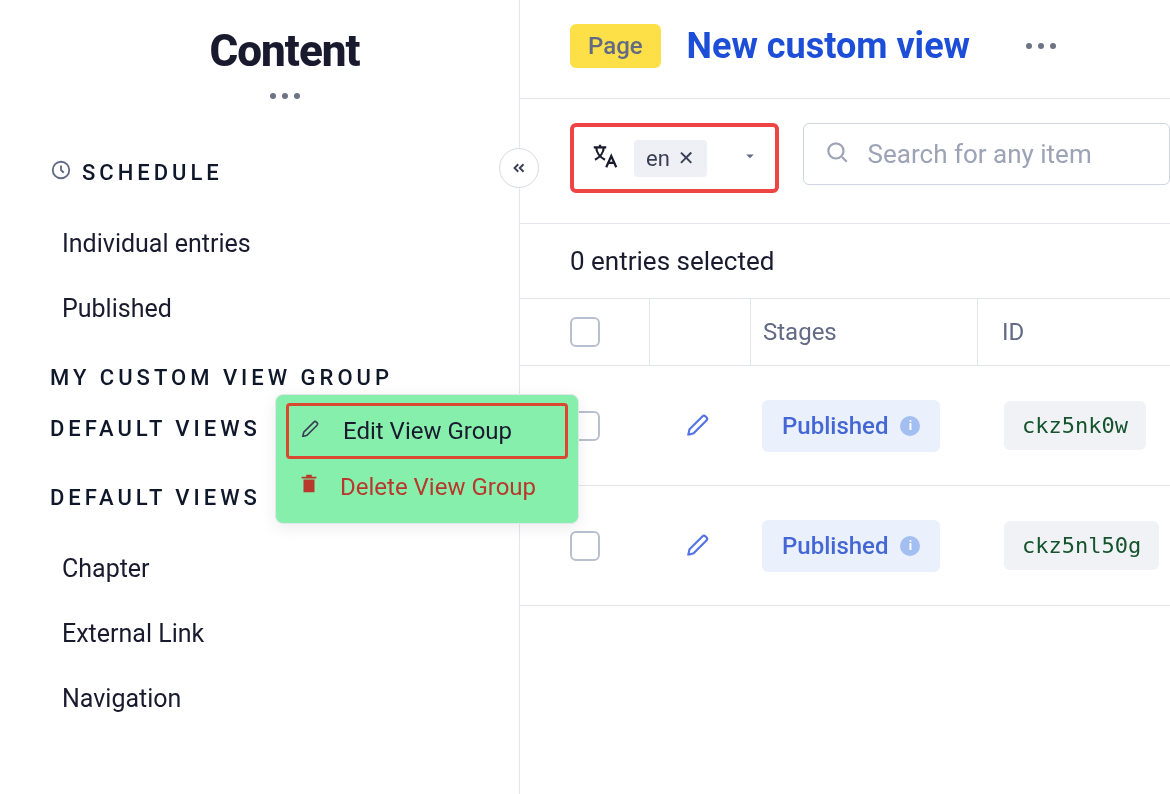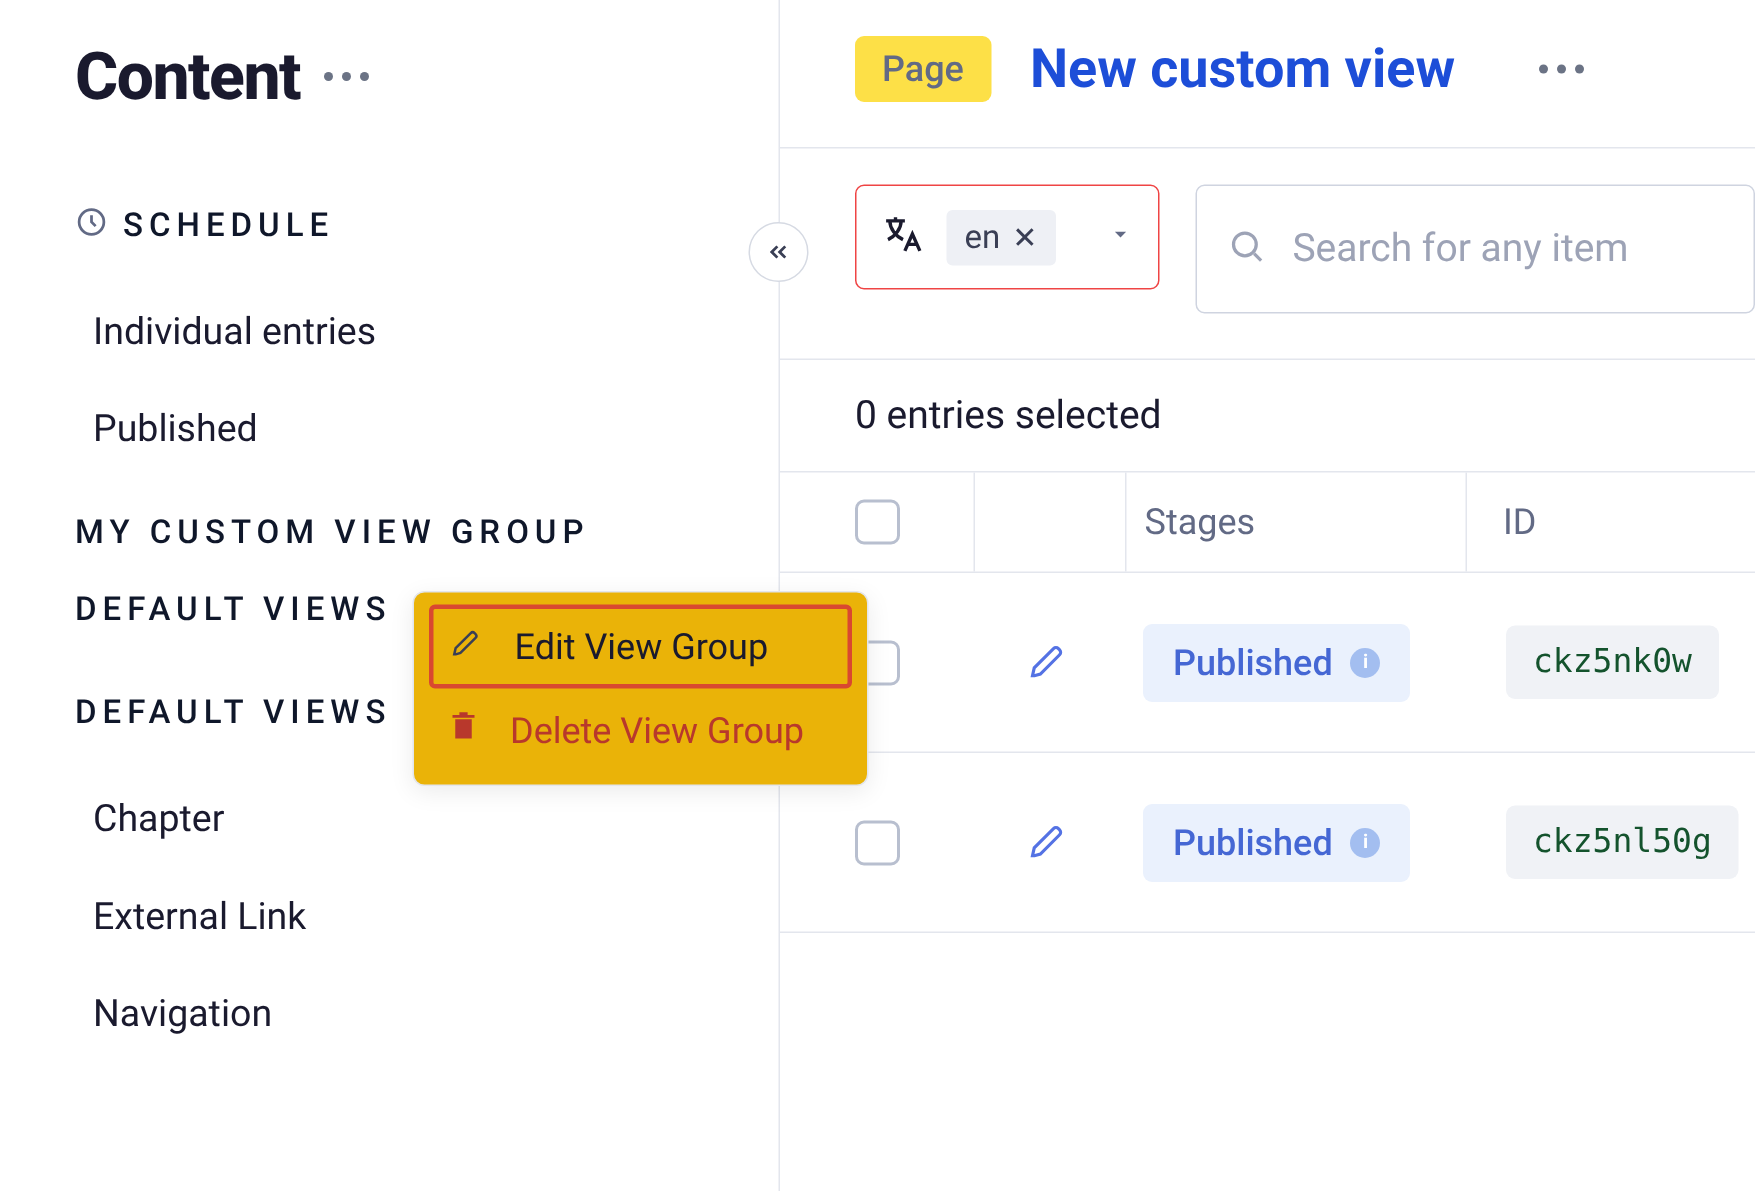--- a/index.html
+++ b/index.html
@@ -23,20 +23,21 @@
       height: 100%;
       border-right: 1px solid #e3e6ed;
       padding-left: 50px;
       padding-top: 25px;
     }
     .sidebar-title-row {
       display: flex;
       align-items: center;
       gap: 16px;
       margin-bottom: 60px;
+      flex-direction: column;
     }
     .sidebar-title {
       font-size: 44px;
       font-weight: 800;
       color: #1a1a2e;
       letter-spacing: -1px;
     }
     .dots {
       display: flex;
       gap: 6px;
@@ -87,21 +88,21 @@
     }
     .collapse-btn svg {
       width: 18px;
       height: 18px;
     }
     .context-menu {
       position: absolute;
       left: 275px;
       top: 394px;
       width: 304px;
-      background: #eab308;
+      background: #86efac;
       border: 1px solid #e3e6ed;
       border-radius: 8px;
       box-shadow: 0 4px 16px rgba(0,0,0,0.08);
       padding: 8px 0;
       z-index: 100;
     }
     .context-menu-item {
       display: flex;
       align-items: center;
       gap: 20px;
@@ -158,21 +159,21 @@
       display: flex;
       gap: 24px;
       padding: 24px 0 30px 50px;
       border-top: 1px solid #e3e6ed;
       border-bottom: 1px solid #e3e6ed;
     }
     .lang-select {
       display: flex;
       align-items: center;
       gap: 14px;
-      border: 1px solid #ef4444;
+      border: 4px solid #ef4444;
       border-radius: 6px;
       padding: 12px 16px;
       height: 70px;
     }
     .lang-icon svg {
       width: 30px;
       height: 30px;
     }
     .lang-chip {
       display: flex;
@@ -194,21 +195,21 @@
       height: 18px;
       margin-left: 20px;
     }
     .search-box {
       display: flex;
       align-items: center;
       gap: 18px;
       border: 1px solid #cfd4e0;
       border-radius: 6px;
       padding: 12px 20px;
-      height: 86px;
+      height: 62px;
       flex: 1;
       min-width: 0;
     }
     .search-icon svg {
       width: 26px;
       height: 26px;
     }
     .search-box input {
       border: none;
       outline: none;

